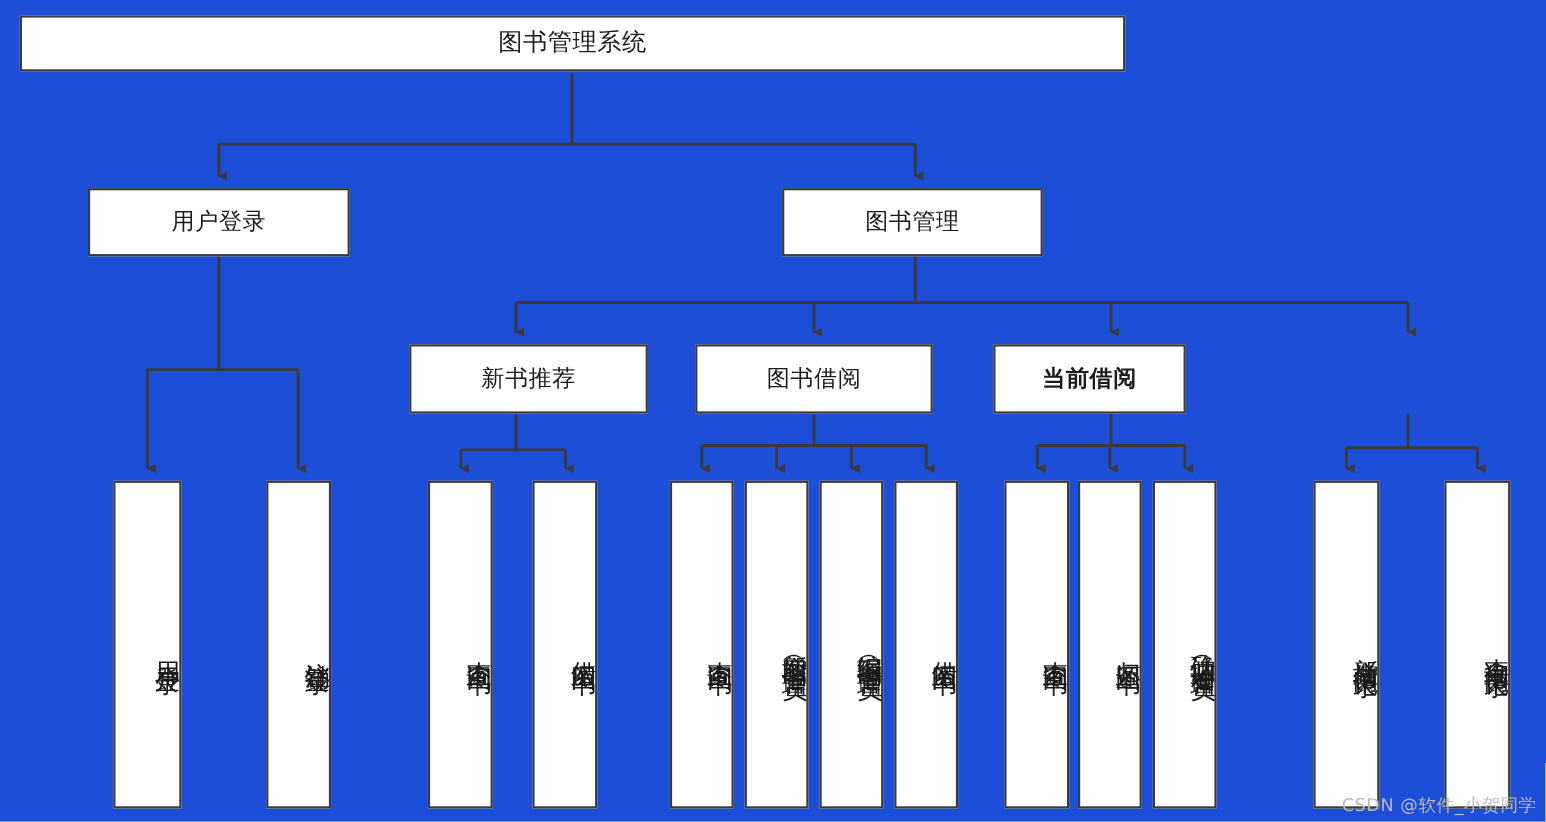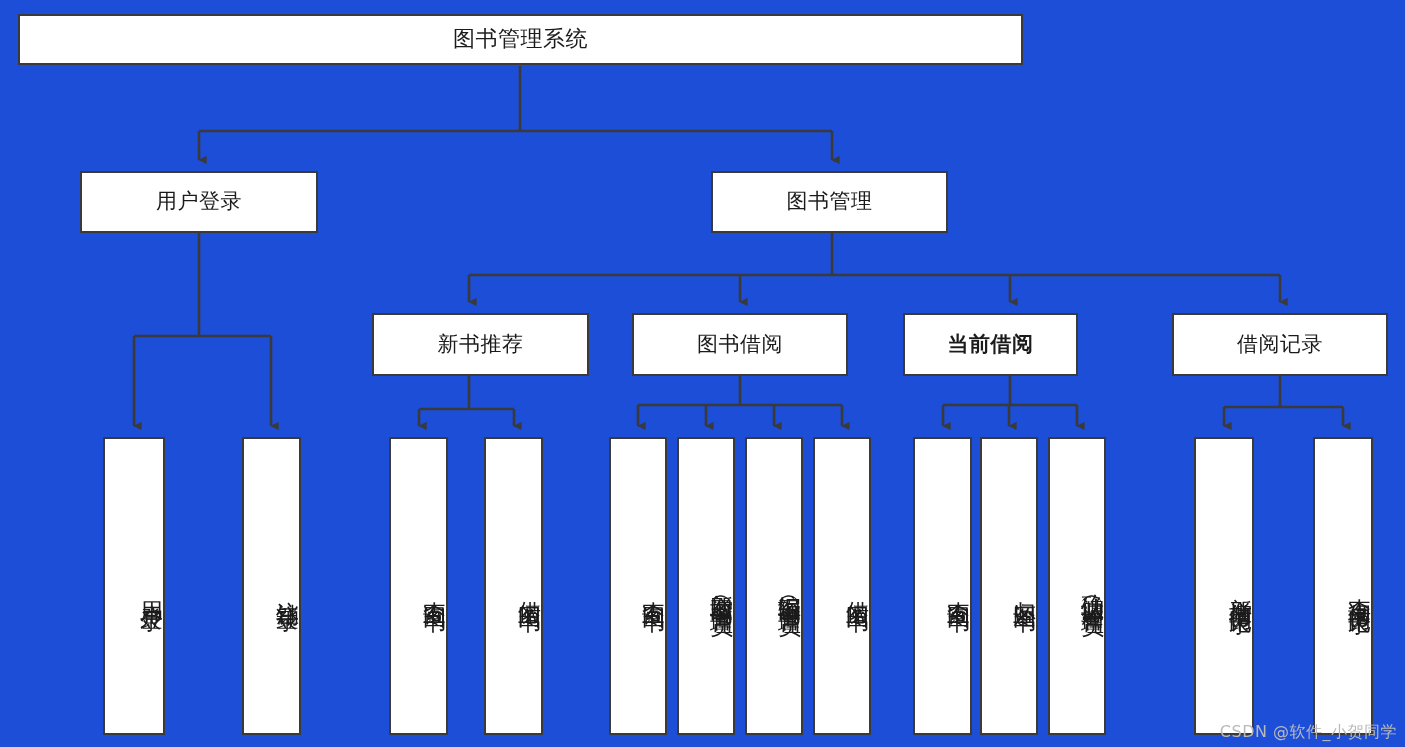--- a/index.html
+++ b/index.html
@@ -131,21 +131,20 @@
   <div class="node h-text" style="left:80px; top:171px; width:238px; height:62px;">用户登录</div>
 
   <div class="node h-text" style="left:711px; top:171px; width:237px; height:62px;">图书管理</div>
 
   <div class="node h-text" style="left:361px; top:313px; width:217px; height:63px;margin-left:11px;">新书推荐</div>
 
   <div class="node h-text" style="left:632px; top:313px; width:216px; height:63px;">图书借阅</div>
 
   <div class="node h-text" style="left:903px; top:313px; width:175px; height:63px;font-weight:bold;">当前借阅</div>
 
-  <div class="node h-text" style="left:1172px; top:313px; width:216px; height:63px;">借阅记录</div>
 
   <div class="node v-text" style="left:103px; top:437px; width:62px; height:298px;">
     <span>用户登录</span>
   </div>
 
   <div class="node v-text" style="left:242px; top:437px; width:59px; height:298px;">
     <span>注销登录</span>
   </div>
 
   <div class="node v-text" style="left:389px; top:437px; width:59px; height:298px;">

